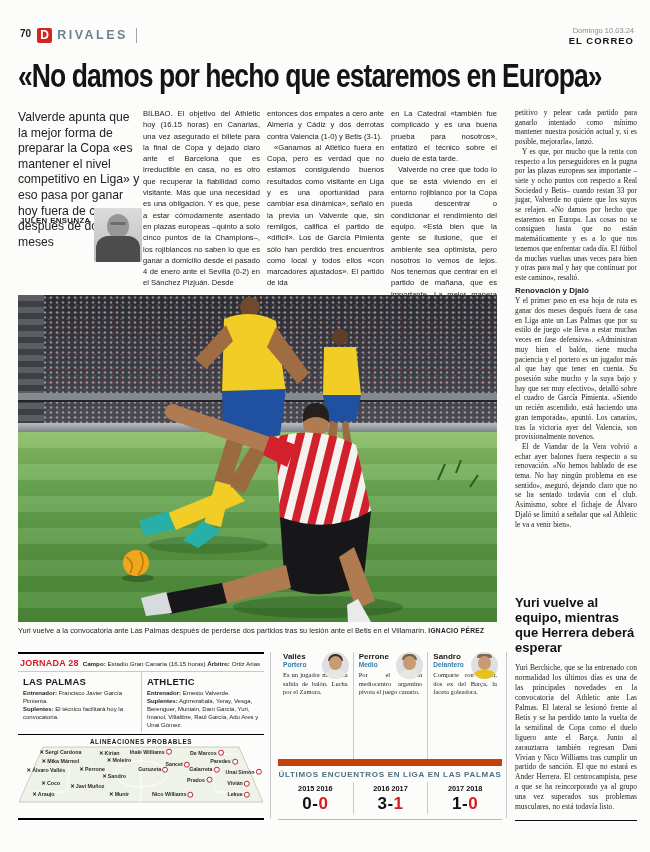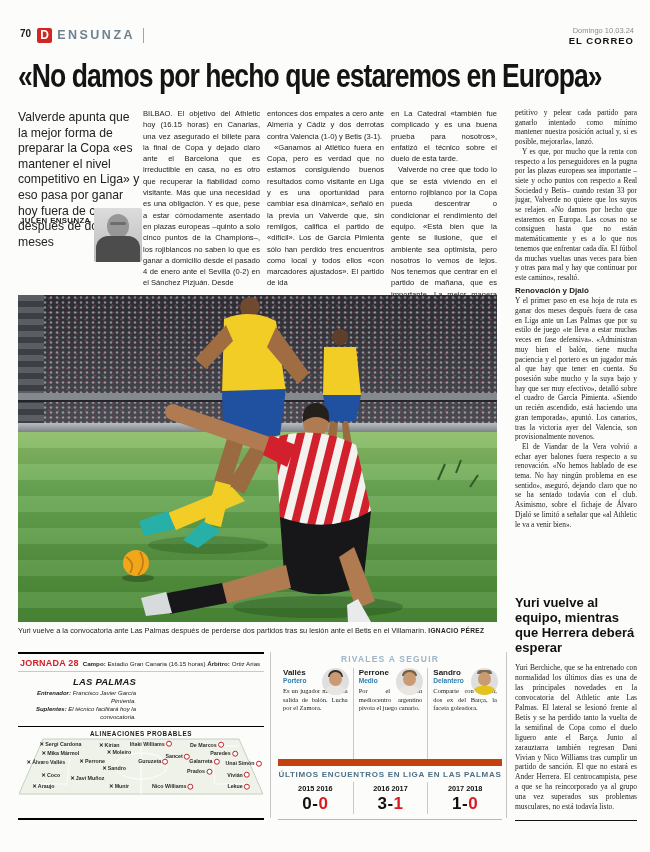--- a/index.html
+++ b/index.html
@@ -63,21 +63,21 @@
   .caption{position:absolute;left:18px;top:626px;width:479px;font-size:7.4px;color:#222;}
   .credit{font-weight:800;font-size:6.6px;letter-spacing:.3px;}
   
   .matchbox{position:absolute;left:18px;top:652px;width:246px;height:168px;
             border-top:2.5px solid #000;border-bottom:2px solid #000;box-sizing:border-box;}
   .mb-head{display:flex;align-items:baseline;gap:4px;padding:4px 0 3px 2px;border-bottom:1px solid #c9c9c9;}
   .jornada{color:#d41d26;font-weight:900;font-size:9px;letter-spacing:.2px;}
   .mb-meta{font-size:6.2px;color:#222;}
   .mb-meta b{font-weight:800;}
   .teams{display:flex;}
-  .team{width:50%;box-sizing:border-box;padding:4px 5px 3px 5px;text-align:right;font-style:italic;}
+  .team{width:50%;box-sizing:border-box;padding:4px 5px 3px 5px;text-align:left;}
   .team+.team{border-left:1px solid #c9c9c9;}
   .tname{font-size:9.5px;font-weight:800;letter-spacing:.2px;margin-bottom:2px;}
   .tinfo{font-size:6px;line-height:8.1px;color:#222;}
   .tinfo b{font-weight:800;}
   .mb-rule{border-top:1.5px solid #000;margin-top:2px;}
   .lu-title{text-align:center;font-size:6.3px;font-weight:800;letter-spacing:.6px;padding:2.5px 0 1.5px 0;}
   .field{position:relative;height:57px;margin:0 1px;}
   .field svg{position:absolute;inset:0;}
   .pl{position:absolute;transform:translate(-50%,-50%);white-space:nowrap;font-size:5.3px;font-weight:700;color:#2c2c2c;}
   .mk-x{font-size:5.5px;color:#111;margin-right:1px;}
@@ -109,21 +109,21 @@
   
   .vline{position:absolute;width:1px;background:#c6c6c6;top:652px;height:166px;}
   .v1{left:270px;} .v2{left:506px;}
 </style>
 </head>
 <body>
 
 <div class="page">
 
   <div class="hd">
-    <span class="pn">70</span><span class="dlogo">D</span><span class="sec">ENSUNZA</span><span class="hd-div"></span>
+    <span class="pn">70</span><span class="dlogo">D</span><span class="sec">RIVALES</span><span class="hd-div"></span>
     <div class="mast">
       <div class="date">Domingo 10.03.24</div>
       <div class="paper">EL CORREO</div>
     </div>
   </div>
 
   <h1 class="headline"><span>«No damos por hecho que estaremos en Europa»</span></h1>
 
   <div class="standfirst">Valverde apunta que la mejor forma de preparar la Copa «es mantener el nivel competitivo en Liga» y eso pasa por ganar hoy fuera de casa después de dos meses</div>
   <div class="byrow">
@@ -237,20 +237,29 @@
       </span>
     </div>
     <div class="teams">
       <div class="team">
         <div class="tname">LAS PALMAS</div>
         <div class="tinfo">
           <b>Entrenador:</b>
           <span>Francisco Javier García Pimienta.</span><br>
           <b>Suplentes:</b>
           <span>El técnico facilitará hoy la convocatoria.</span>
+        </div>
+      </div>
+      <div class="team">
+        <div class="tname">ATHLETIC</div>
+        <div class="tinfo">
+          <b>Entrenador:</b>
+          <span>Ernesto Valverde.</span><br>
+          <b>Suplentes:</b>
+          <span>Agirrezabala, Yeray, Vesga, Berenguer, Muniain, Dani García, Yuri, Imanol, Villalibre, Raúl García, Adu Ares y Unai Gómez.</span>
         </div>
       </div>
     </div>
     <div class="mb-rule"></div>
     <div class="lu-title">ALINEACIONES PROBABLES</div>
     <div class="field">
       <svg viewBox="0 0 244 57" preserveAspectRatio="none">
         <polygon points="24,1 220,1 244,56 0,56" fill="#eef2e9" stroke="#b9c6b2" stroke-width="0.8"></polygon>
         <line x1="122" y1="1" x2="122" y2="56" stroke="#ffffff" stroke-width="1"></line>
         <ellipse cx="122" cy="28" rx="26" ry="13" fill="none" stroke="#ffffff" stroke-width="1"></ellipse>
@@ -279,21 +288,20 @@
       <span class="pl" style="left:90%;top:64%"><span>Vivián</span><span class="mk-a"></span></span>
       <span class="pl" style="left:63%;top:84%"><span>Nico Williams</span><span class="mk-a"></span></span>
       <span class="pl" style="left:90%;top:84%"><span>Lekue</span><span class="mk-a"></span></span>
     </div>
   </section>
 
   <div class="vline v1"></div>
   <div class="vline v2"></div>
 
   <section class="rivals">
-    <div class="rv-title">RIVALES A SEGUIR</div>
     <div class="cards">
       <div class="card">
         <div class="avatar">
             <div class="ahair"></div>
             <div class="ahd"></div>
             <div class="ash"></div>
           </div>
         <div class="cname">Vallés</div>
         <div class="crole">Portero</div>
         <div class="ctext">Es un jugador más en la salida de balón. Lucha por el Zamora.</div>

